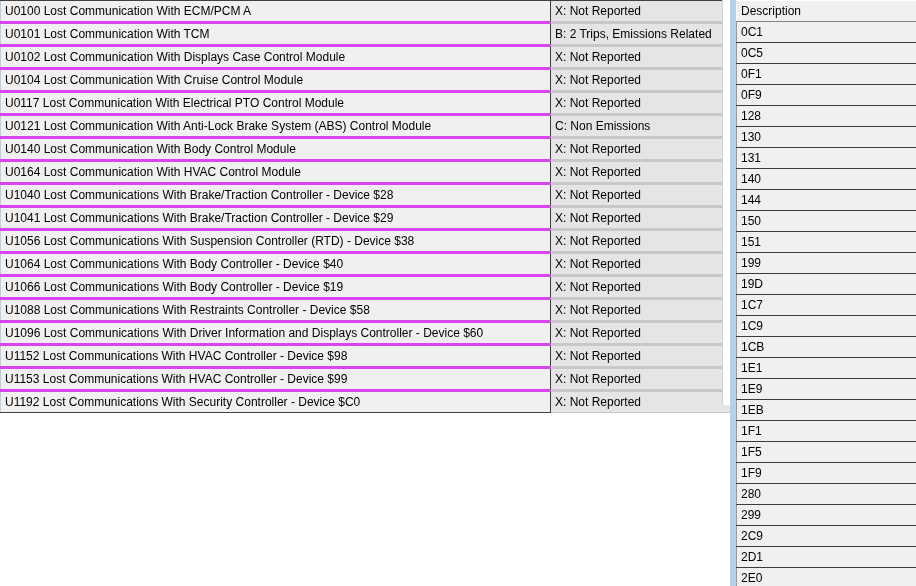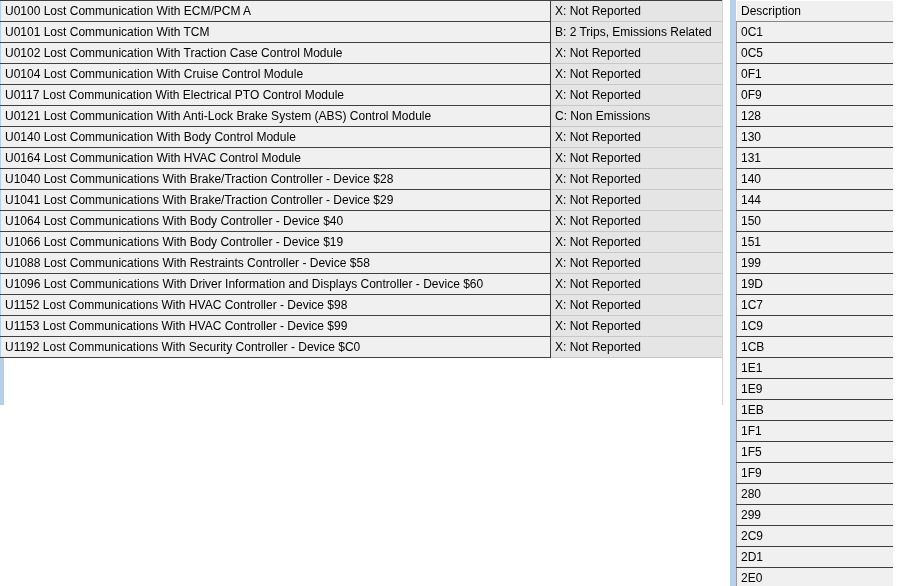--- a/index.html
+++ b/index.html
@@ -46,21 +46,21 @@
     table-layout: fixed;
   }
   #dtc-grid tr { height: 20px; }
   #dtc-grid td {
     height: 20px;
     line-height: 19px;
     padding: 0 0 0 4px;
     font-size: 12px;
     white-space: nowrap;
     overflow: hidden;
-    border-top: 1px solid #d946ef;
+    border-top: 3px solid #d946ef;
     border-bottom: 1px solid #404040;
     vertical-align: middle;
   }
   #dtc-grid td.code-cell {
     width: 545px;
     background: #f0f0f0;
     border-left: 1px solid #b6d0ea;
     border-right: 1px solid #3c3c3c;
   }
   #dtc-grid td.status-cell {
@@ -85,21 +85,21 @@
     font-size: 11px;
     color: #2b2b2b;
     line-height: 20px;
   }
 
   
   #right-panel {
     position: absolute;
     left: 730px;
     top: 0;
-    width: 163px;
+    width: 186px;
     height: 586px;
     background: #ffffff;
     overflow: hidden;
   }
   #right-panel .gutter {
     position: absolute;
     left: 0;
     top: 0;
     width: 6px;
     height: 586px;
@@ -153,21 +153,21 @@
     <tbody>
         <tr>
           <td class="code-cell">U0100 Lost Communication With ECM/PCM A</td>
           <td class="status-cell">X: Not Reported</td>
         </tr>
         <tr>
           <td class="code-cell">U0101 Lost Communication With TCM</td>
           <td class="status-cell">B: 2 Trips, Emissions Related</td>
         </tr>
         <tr>
-          <td class="code-cell">U0102 Lost Communication With Traction Case Control Module</td>
+          <td class="code-cell">U0102 Lost Communication With Displays Case Control Module</td>
           <td class="status-cell">X: Not Reported</td>
         </tr>
         <tr>
           <td class="code-cell">U0104 Lost Communication With Cruise Control Module</td>
           <td class="status-cell">X: Not Reported</td>
         </tr>
         <tr>
           <td class="code-cell">U0117 Lost Communication With Electrical PTO Control Module</td>
           <td class="status-cell">X: Not Reported</td>
         </tr>
@@ -182,20 +182,24 @@
         <tr>
           <td class="code-cell">U0164 Lost Communication With HVAC Control Module</td>
           <td class="status-cell">X: Not Reported</td>
         </tr>
         <tr>
           <td class="code-cell">U1040 Lost Communications With Brake/Traction Controller - Device $28</td>
           <td class="status-cell">X: Not Reported</td>
         </tr>
         <tr>
           <td class="code-cell">U1041 Lost Communications With Brake/Traction Controller - Device $29</td>
+          <td class="status-cell">X: Not Reported</td>
+        </tr>
+        <tr>
+          <td class="code-cell">U1056 Lost Communications With Suspension Controller (RTD) - Device $38</td>
           <td class="status-cell">X: Not Reported</td>
         </tr>
         <tr>
           <td class="code-cell">U1064 Lost Communications With Body Controller - Device $40</td>
           <td class="status-cell">X: Not Reported</td>
         </tr>
         <tr>
           <td class="code-cell">U1066 Lost Communications With Body Controller - Device $19</td>
           <td class="status-cell">X: Not Reported</td>
         </tr>

